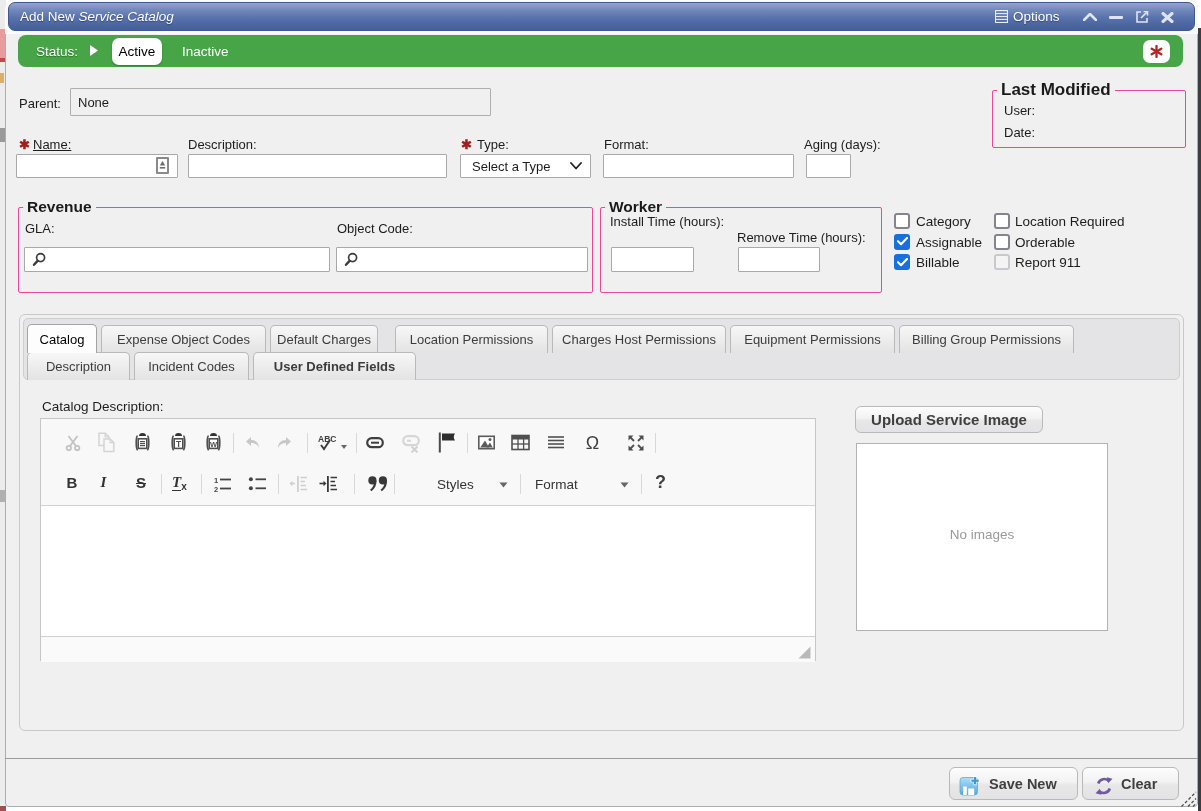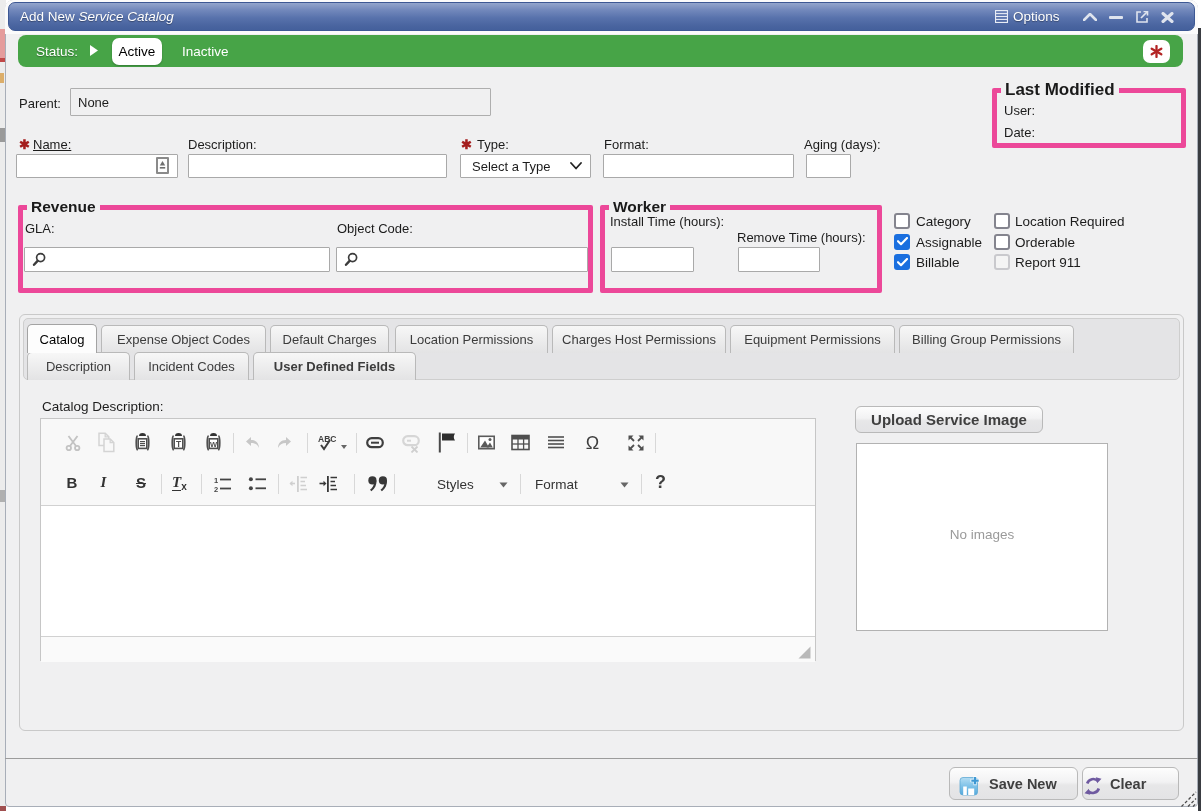--- a/index.html
+++ b/index.html
@@ -17,21 +17,21 @@
   border:1px solid #3d5894; }
 .ttext { color:#fff; font-weight:normal; font-size:13.5px; text-shadow:0 1px 1px rgba(0,0,0,.35); }
 
 
 #statusbar { left:18px; top:35px; width:1165px; height:32px; background:#47a447; border-radius:8px; }
 
 
 .lbl { font-size:13px; color:#1c1c1c; white-space:nowrap; }
 .ast { color:#a41d1d; font-size:13px; font-weight:bold; }
 .inp { background:#fff; border:1px solid #a9a9a9; border-radius:1px; }
-fieldset.fs { position:absolute; border:5px solid #ec4899; border-radius:2px; background:transparent; }
+fieldset.fs { position:absolute; border:1px solid #ec4899; border-radius:2px; background:transparent; }
 fieldset.fs legend { font-weight:bold; color:#1a1a1a; margin-left:4px; padding:0 4px; }
 
 
 .cb { position:absolute; width:16px; height:16px; border-radius:3px; background:#fff; border:2px solid #84848e; }
 .cbchk { position:absolute; width:16px; height:16px; border-radius:3px; background:#1a6fdf; }
 .cbdis { position:absolute; width:16px; height:16px; border-radius:3px; background:#f4f4f4; border:2px solid #c9c9cd; }
 
 
 #tabwrap { left:19px; top:314px; width:1165px; height:417px; background:#f0f0f1; border:1px solid #c9c9c9; border-radius:6px; }
 #tabhead { left:23px; top:318px; width:1157px; height:62px; background:#e4e4e6; border:1px solid #cecece; border-radius:5px; }
@@ -186,21 +186,21 @@
   <div class="abs lbl" style="left:1015px;top:214px;font-size:13.5px;">Location Required</div>
   <div class="cb" style="left:994px;top:233.5px;"></div>
   <div class="abs lbl" style="left:1015px;top:234.5px;font-size:13.5px;">Orderable</div>
   <div class="cbdis" style="left:994px;top:254px;"></div>
   <div class="abs lbl" style="left:1015px;top:255px;font-size:13.5px;">Report 911</div>
 
   <div class="abs" id="tabwrap"></div>
   <div class="abs" id="tabhead"></div>
   <div class="tab tabactive" style="left:27px;top:324px;width:70px;height:29px;">Catalog</div>
   <div class="tab" style="left:101px;top:325px;width:165px;">Expense Object Codes</div>
-  <div class="tab" style="left:270px;top:325px;width:119px;">Default Charges</div>
+  <div class="tab" style="left:270px;top:325px;width:108px;">Default Charges</div>
   <div class="tab" style="left:395px;top:325px;width:153px;">Location Permissions</div>
   <div class="tab" style="left:552px;top:325px;width:174px;">Charges Host Permissions</div>
   <div class="tab" style="left:730px;top:325px;width:165px;">Equipment Permissions</div>
   <div class="tab" style="left:899px;top:325px;width:175px;">Billing Group Permissions</div>
   <div class="tab" style="left:27px;top:352px;width:103px;">Description</div>
   <div class="tab" style="left:134px;top:352px;width:115px;">Incident Codes</div>
   <div class="tab" style="left:253px;top:352px;width:163px;font-weight:bold;">User Defined Fields</div>
 
   <div class="abs lbl" style="left:42px;top:399px;font-size:13.5px;">Catalog Description:</div>
   <div class="abs" id="editor">
@@ -410,21 +410,21 @@
           <line x1="16" y1="1.2" x2="16" y2="10.2"></line>
           <line x1="11.5" y1="5.7" x2="20.5" y2="5.7"></line>
         </g>
       <g stroke="#3e98d3" stroke-width="2.2">
           <line x1="16" y1="2" x2="16" y2="9.4"></line>
           <line x1="12.3" y1="5.7" x2="19.7" y2="5.7"></line>
         </g>
     </svg>
     <span class="btxt">Save New</span>
   </div>
-  <div class="btn" style="left:1082px;top:767px;width:97px;height:33px;justify-content:flex-start;">
+  <div class="btn" style="left:1082px;top:767px;width:97px;height:33px;justify-content:flex-start;padding-left:11px;">
     <svg width="20" height="20" viewBox="0 0 20 20" style="margin-right:7px;margin-top:4px;">
       <g fill="none" stroke="#6f5aa0" stroke-width="2.6">
         <path d="M4.2,7.5 A6.3,6.3 0 0 1 15,5.2"></path>
         <path d="M15.8,12.5 A6.3,6.3 0 0 1 5,14.8"></path>
       </g>
       <polygon points="12.8,1.2 18.5,2.8 14.2,7.2" fill="#6f5aa0"></polygon>
       <polygon points="7.2,18.8 1.5,17.2 5.8,12.8" fill="#6f5aa0"></polygon>
     </svg>
     <span class="btxt">Clear</span>
   </div>

